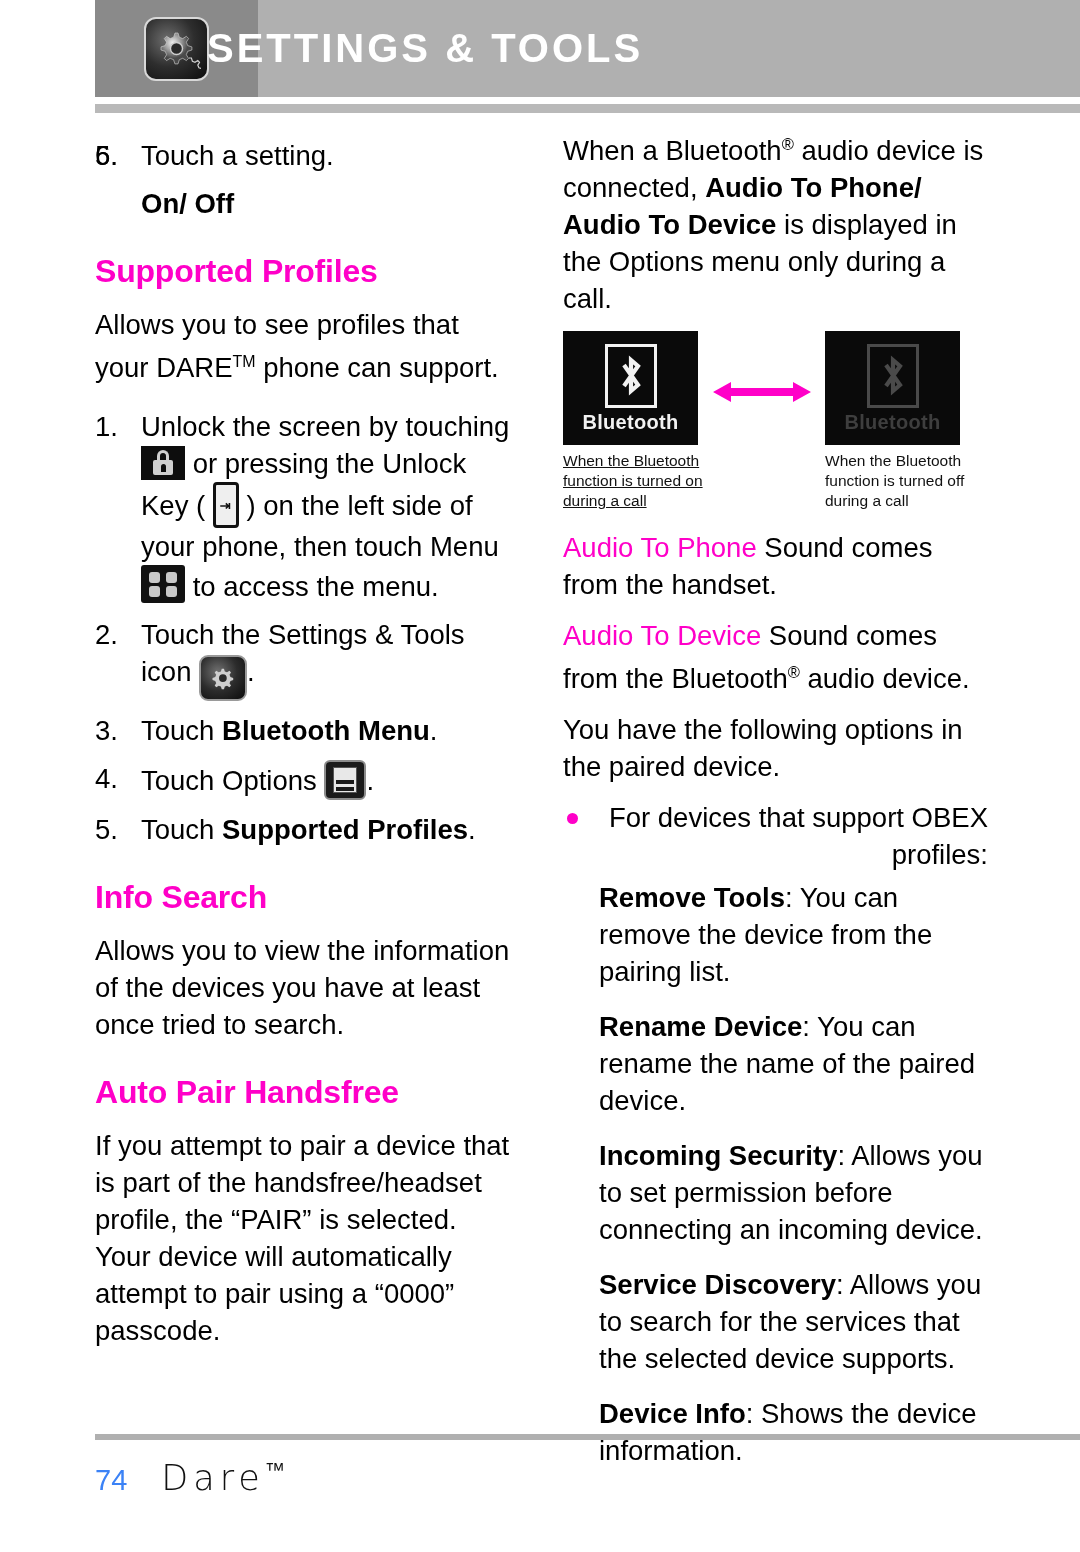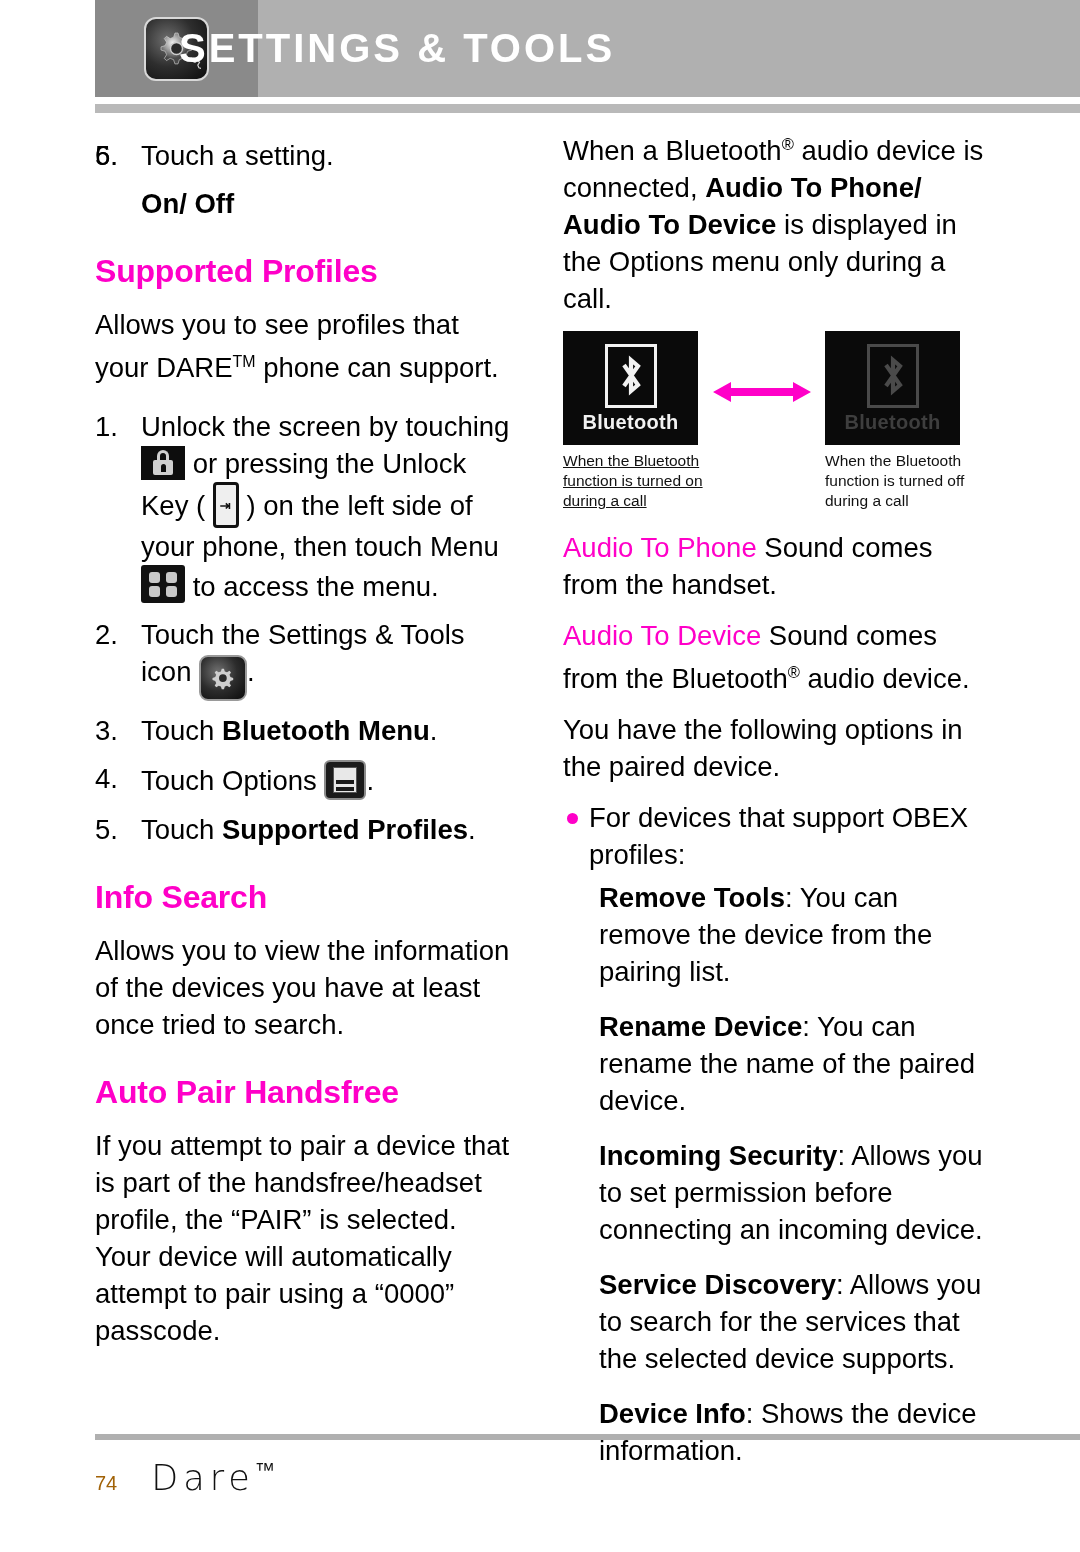--- a/index.html
+++ b/index.html
@@ -19,21 +19,21 @@
     position:absolute; left:0; top:0; width:163px; height:97px;
     background:#8a8a8a;
   }
   .header-bar {
     position:absolute; left:163px; top:0; width:822px; height:97px;
     background:#b0b0b0;
   }
   .header-title {
     position:absolute; left:0; top:0; width:100%; height:100%;
     display:flex; align-items:center;
-    padding-left:84px;
+    padding-left:112px;
     color:#ffffff;
     font-size:40px; font-weight:bold; letter-spacing:3px;
   }
   .gear-chip {
     position:absolute; left:49px; top:17px; width:65px; height:64px;
     border-radius:12px;
     background:radial-gradient(circle at 35% 35%, #6e6e6e 0%, #2e2e2e 48%, #0c0c0c 100%);
     border:2px solid #d8d8d8;
     overflow:hidden;
     display:flex; align-items:center; justify-content:center;
@@ -76,21 +76,21 @@
     padding-left:46px;
     margin-bottom:11px;
   }
   ol.steps > li > .num {
     position:absolute; left:0; top:0; width:38px;
     text-align:left;
   }
   .sub-indent { padding-left:46px; margin:0 0 14px 0; font-weight:bold; }
 
   
-  ul.bullets { list-style:none; margin:0 0 6px 0; padding:0; }
+  ul.bullets { list-style:none; margin:0 0 6px 0; padding:0;text-align:right; }
   ul.bullets > li { position:relative; padding-left:26px; }
   ul.bullets > li .dot {
     position:absolute; left:4px; top:14px;
     width:11px; height:11px; border-radius:50%;
     background:#ff00c8;
   }
   .opt { padding-left:36px; margin:0 0 18px 0; }
 
   
   .ic { display:inline-block; vertical-align:-7px; }
@@ -185,21 +185,21 @@
   .cap {
     position:absolute; top:120px; font-size:15.5px; line-height:20px; color:#111;
   }
   .cap.left  { left:0;    width:170px;text-decoration:underline; }
   .cap.right { left:262px; width:175px; }
 
   
   .footrule { position:absolute; left:95px; top:1434px; width:985px; height:6px; background:#b0b0b0; }
   .footer { position:absolute; left:95px; top:1458px; width:500px;
             display:flex; align-items:baseline; gap:34px; }
-  .pagenum { font-size:20px; color:#a16207; }
+  .pagenum { font-size:29px; color:#3b82f6; }
   .brand {
     font-size:35px; letter-spacing:5px; color:#111;
     font-family:"DejaVu Sans", sans-serif; font-weight:300;
   }
 </style>
 </head>
 <body>
 
 <div class="header">
   <div class="header-iconbox"></div>

